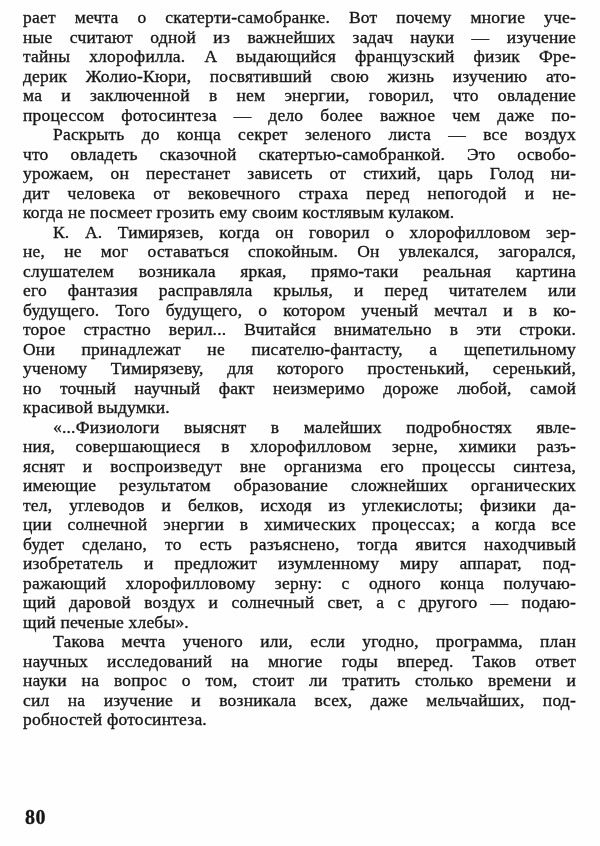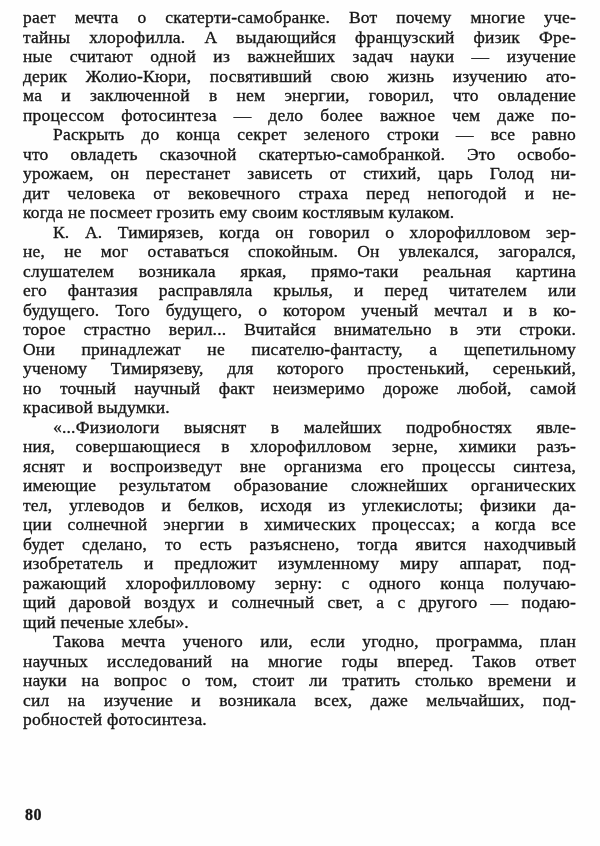--- a/index.html
+++ b/index.html
@@ -34,38 +34,38 @@
   .line.indent {
     padding-left: 30px;
   }
   .line.last {
     text-align-last: left;
   }
   .page-number {
     position: absolute;
     left: 25px;
     top: 806px;
-    font-size: 16px;
+    font-size: 20px;
     font-weight: bold;
     letter-spacing: 0.5px;
     -webkit-text-stroke: 0.3px #161616;
   }
 </style>
 </head>
 <body>
 
 <div class="page">
   <div class="text-column">
       <div class="line">рает мечта о скатерти-самобранке. Вот почему многие уче-</div>
+      <div class="line">ные считают одной из важнейших задач науки — изучение</div>
       <div class="line">тайны хлорофилла. А выдающийся французский физик Фре-</div>
-      <div class="line">ные считают одной из важнейших задач науки — изучение</div>
       <div class="line">дерик Жолио-Кюри, посвятивший свою жизнь изучению ато-</div>
       <div class="line">ма и заключенной в нем энергии, говорил, что овладение</div>
       <div class="line">процессом фотосинтеза — дело более важное чем даже по-</div>
-      <div class="line indent">Раскрыть до конца секрет зеленого строки — все равно</div>
+      <div class="line indent">Раскрыть до конца секрет зеленого листа — все воздух</div>
       <div class="line">что овладеть сказочной скатертью-самобранкой. Это освобо-</div>
       <div class="line">урожаем, он перестанет зависеть от стихий, царь Голод ни-</div>
       <div class="line">дит человека от вековечного страха перед непогодой и не-</div>
       <div class="line last">когда не посмеет грозить ему своим костлявым кулаком.</div>
       <div class="line indent">К. А. Тимирязев, когда он говорил о хлорофилловом зер-</div>
       <div class="line">не, не мог оставаться спокойным. Он увлекался, загорался,</div>
       <div class="line">слушателем возникала яркая, прямо-таки реальная картина</div>
       <div class="line">его фантазия расправляла крылья, и перед читателем или</div>
       <div class="line">будущего. Того будущего, о котором ученый мечтал и в ко-</div>
       <div class="line">торое страстно верил... Вчитайся внимательно в эти строки.</div>

